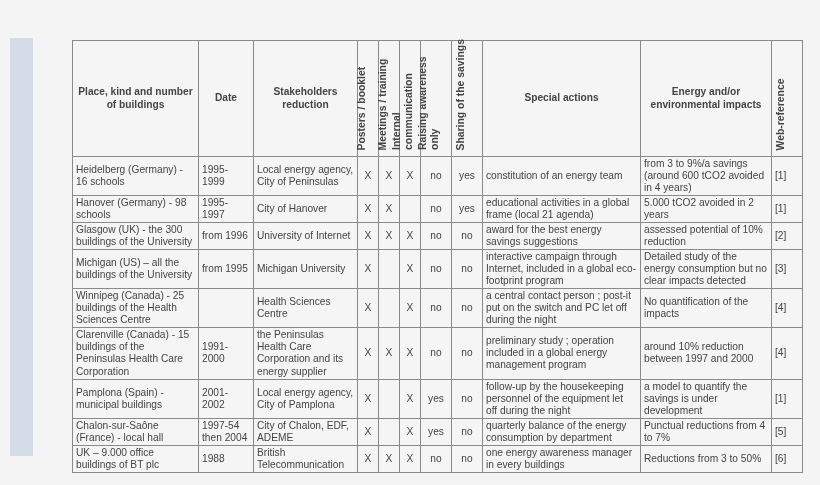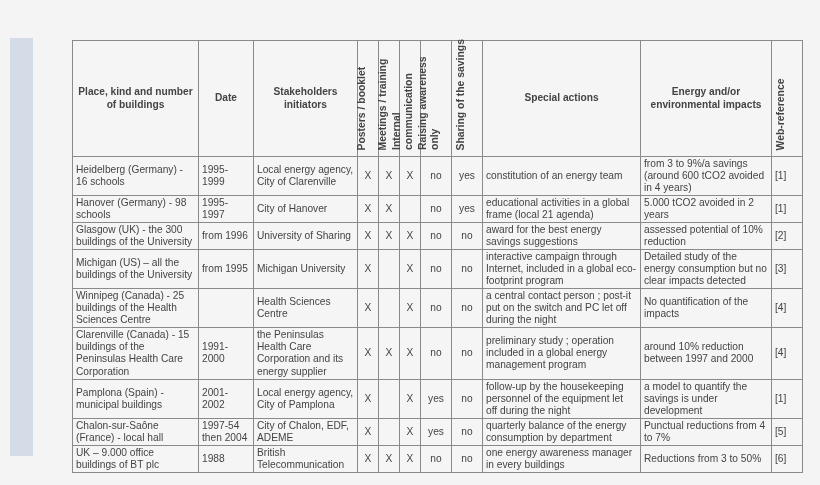--- a/index.html
+++ b/index.html
@@ -143,21 +143,21 @@
       <col class="c-aware">
         <col class="c-share">
       <col class="c-actions">
         <col class="c-impacts">
         <col class="c-ref">
     </colgroup>
     <thead>
       <tr>
         <th>Place, kind and number of buildings</th>
         <th>Date</th>
-        <th>Stakeholders initiators</th>
+        <th>Stakeholders reduction</th>
         <th class="rot">
             <span class="rot-inner">Posters / booklet</span>
           </th>
         <th class="rot">
             <span class="rot-inner">Meetings / training</span>
           </th>
         <th class="rot">
             <span class="rot-inner two-line">Internal communication</span>
           </th>
         <th class="rot">
@@ -170,21 +170,21 @@
         <th>Energy and/or environmental impacts</th>
         <th class="rot">
             <span class="rot-inner">Web-reference</span>
           </th>
       </tr>
     </thead>
     <tbody id="table-body">
         <tr>
           <td>Heidelberg (Germany) - 16 schools</td>
           <td class="mid">1995-1999</td>
-          <td>Local energy agency, City of Clarenville</td>
+          <td>Local energy agency, City of Peninsulas</td>
           <td class="ctr">X</td>
           <td class="ctr">X</td>
           <td class="ctr">X</td>
           <td class="ctr">no</td>
           <td class="ctr">yes</td>
           <td class="mid">constitution of an energy team</td>
           <td class="mid">from 3 to 9%/a savings (around 600 tCO2 avoided in 4 years)</td>
           <td>[1]</td>
         </tr>
         <tr>
@@ -196,21 +196,21 @@
           <td class="ctr"></td>
           <td class="ctr">no</td>
           <td class="ctr">yes</td>
           <td class="mid">educational activities in a global frame (local 21 agenda)</td>
           <td class="mid">5.000 tCO2 avoided in 2 years</td>
           <td>[1]</td>
         </tr>
         <tr>
           <td>Glasgow (UK) - the 300 buildings of the University</td>
           <td class="mid">from 1996</td>
-          <td>University of Sharing</td>
+          <td>University of Internet</td>
           <td class="ctr">X</td>
           <td class="ctr">X</td>
           <td class="ctr">X</td>
           <td class="ctr">no</td>
           <td class="ctr">no</td>
           <td class="mid">award for the best energy savings suggestions</td>
           <td class="mid">assessed potential of 10% reduction</td>
           <td>[2]</td>
         </tr>
         <tr>

